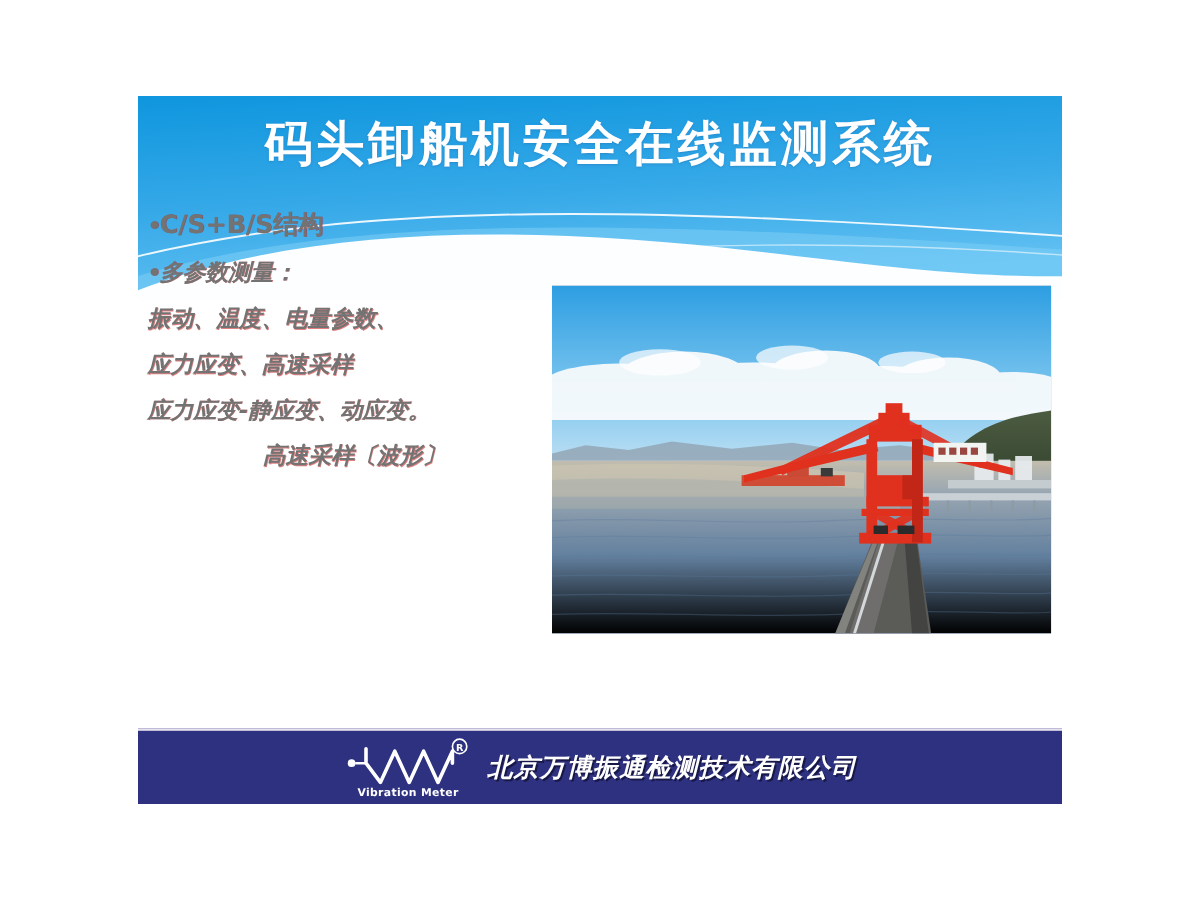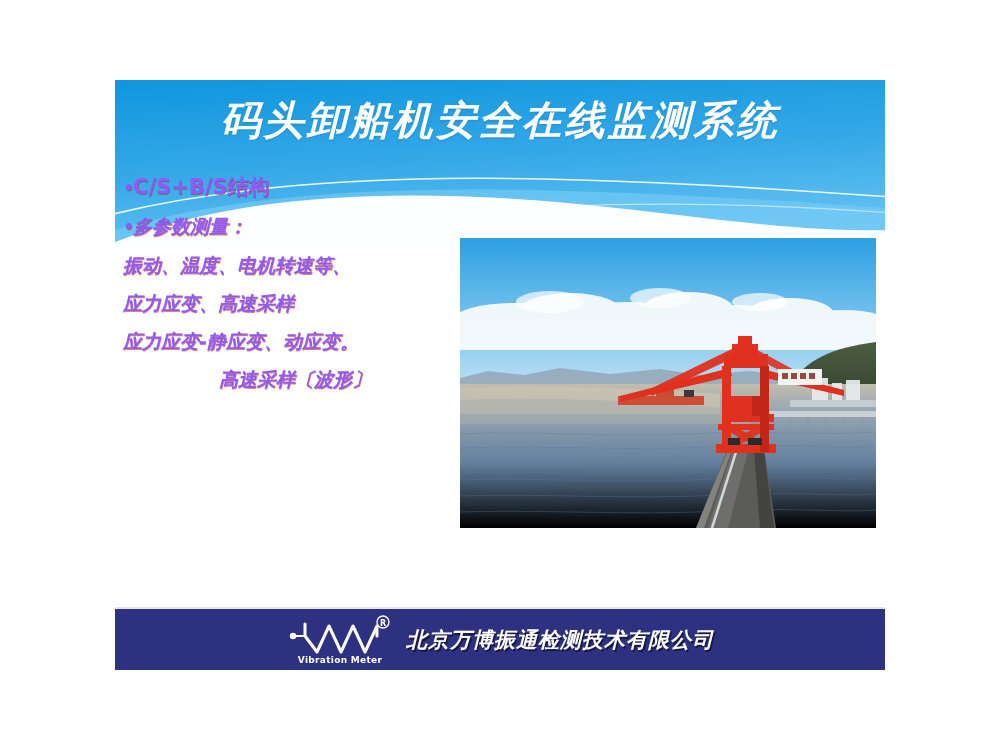--- a/index.html
+++ b/index.html
@@ -27,32 +27,31 @@
 
   
   .title{
     position:absolute;
     left:115px;top:99px;width:770px;
     text-align:center;
     color:#ffffff;
     font-family:"DejaVu Sans","Liberation Sans",sans-serif;
     font-size:40px;
     font-weight:bold;
-    font-style:italic;
     letter-spacing:3px;
     line-height:1.05;
     text-shadow:0 1px 2px rgba(40,110,175,.45);
     white-space:nowrap;
   }
 
   
   .body-text{
     position:absolute;
     left:123px;top:168px;width:360px;
-    color:#8b5cf6;
+    color:#737373;
     font-family:"DejaVu Sans","Liberation Sans",sans-serif;
     font-weight:bold;
     font-style:italic;
     font-size:19px;
     line-height:38px;
     white-space:nowrap;
     text-shadow:0.5px 0.5px 0 rgba(200,0,0,.5);
   }
   .line{display:block;}
   .line.latin{font-size:21px;font-style:normal;letter-spacing:0px;}
@@ -145,21 +144,21 @@
   <div class="title">码头卸船机安全在线监测系统</div>
 
   <div class="body-text">
     <span class="line latin">
       <span class="bdot">•</span><span>C/S+B/S结构</span>
     </span>
     <span class="line">
       <span class="bdot">•</span><span>多参数测量：</span>
     </span>
     <span class="line indent">
-      <span>振动、温度、电机转速等、</span>
+      <span>振动、温度、电量参数、</span>
     </span>
     <span class="line indent">
       <span>应力应变、高速采样</span>
     </span>
     <span class="line indent">
       <span>应力应变-静应变、动应变。</span>
     </span>
     <span class="line indent2">
       <span>高速采样〔波形〕</span>
     </span>

